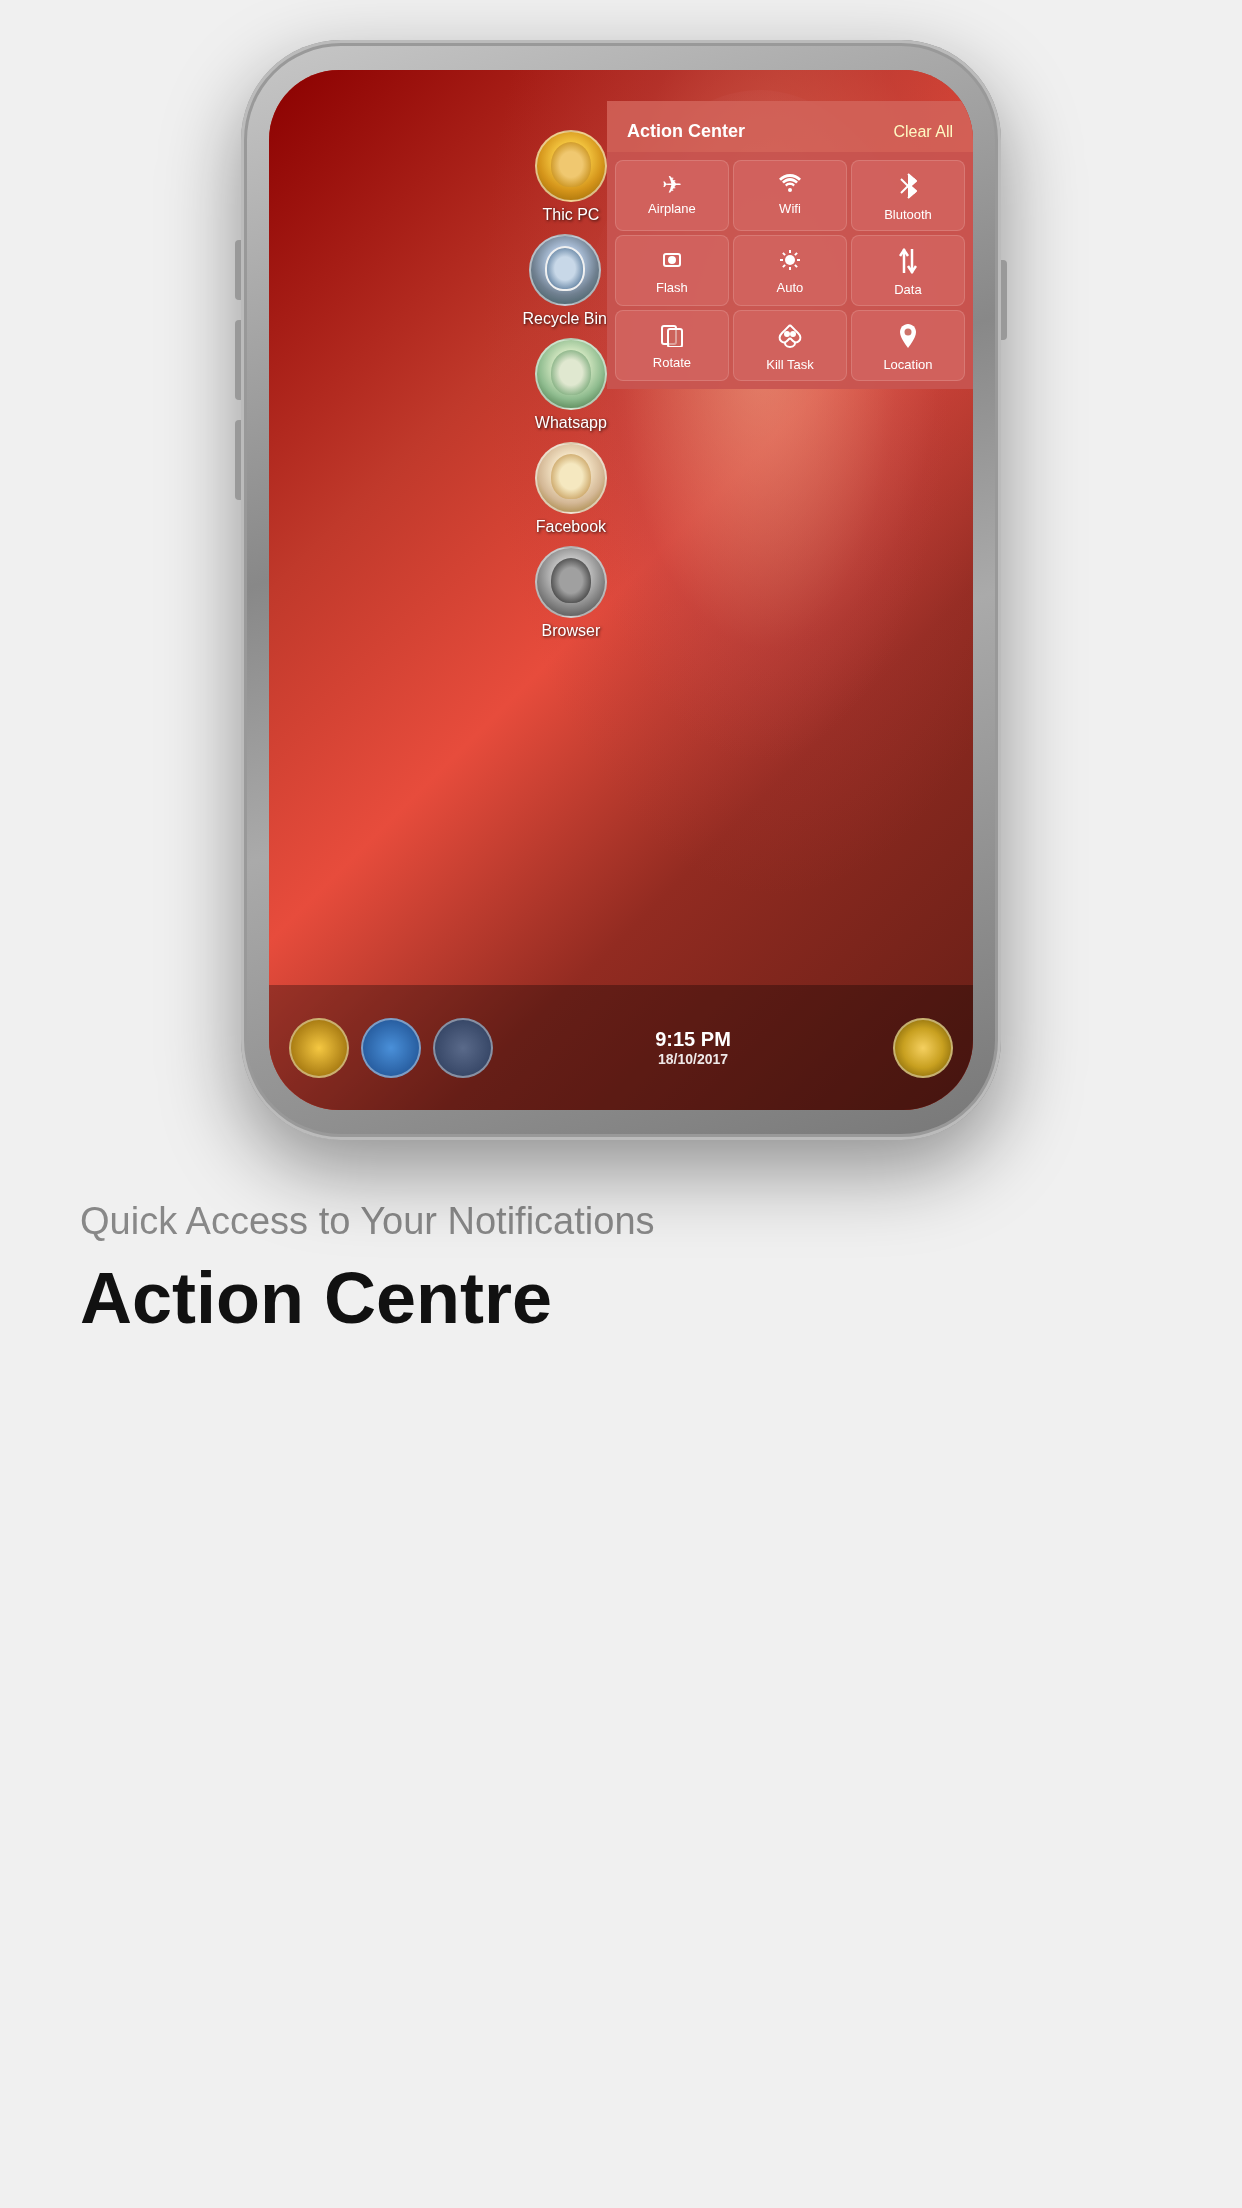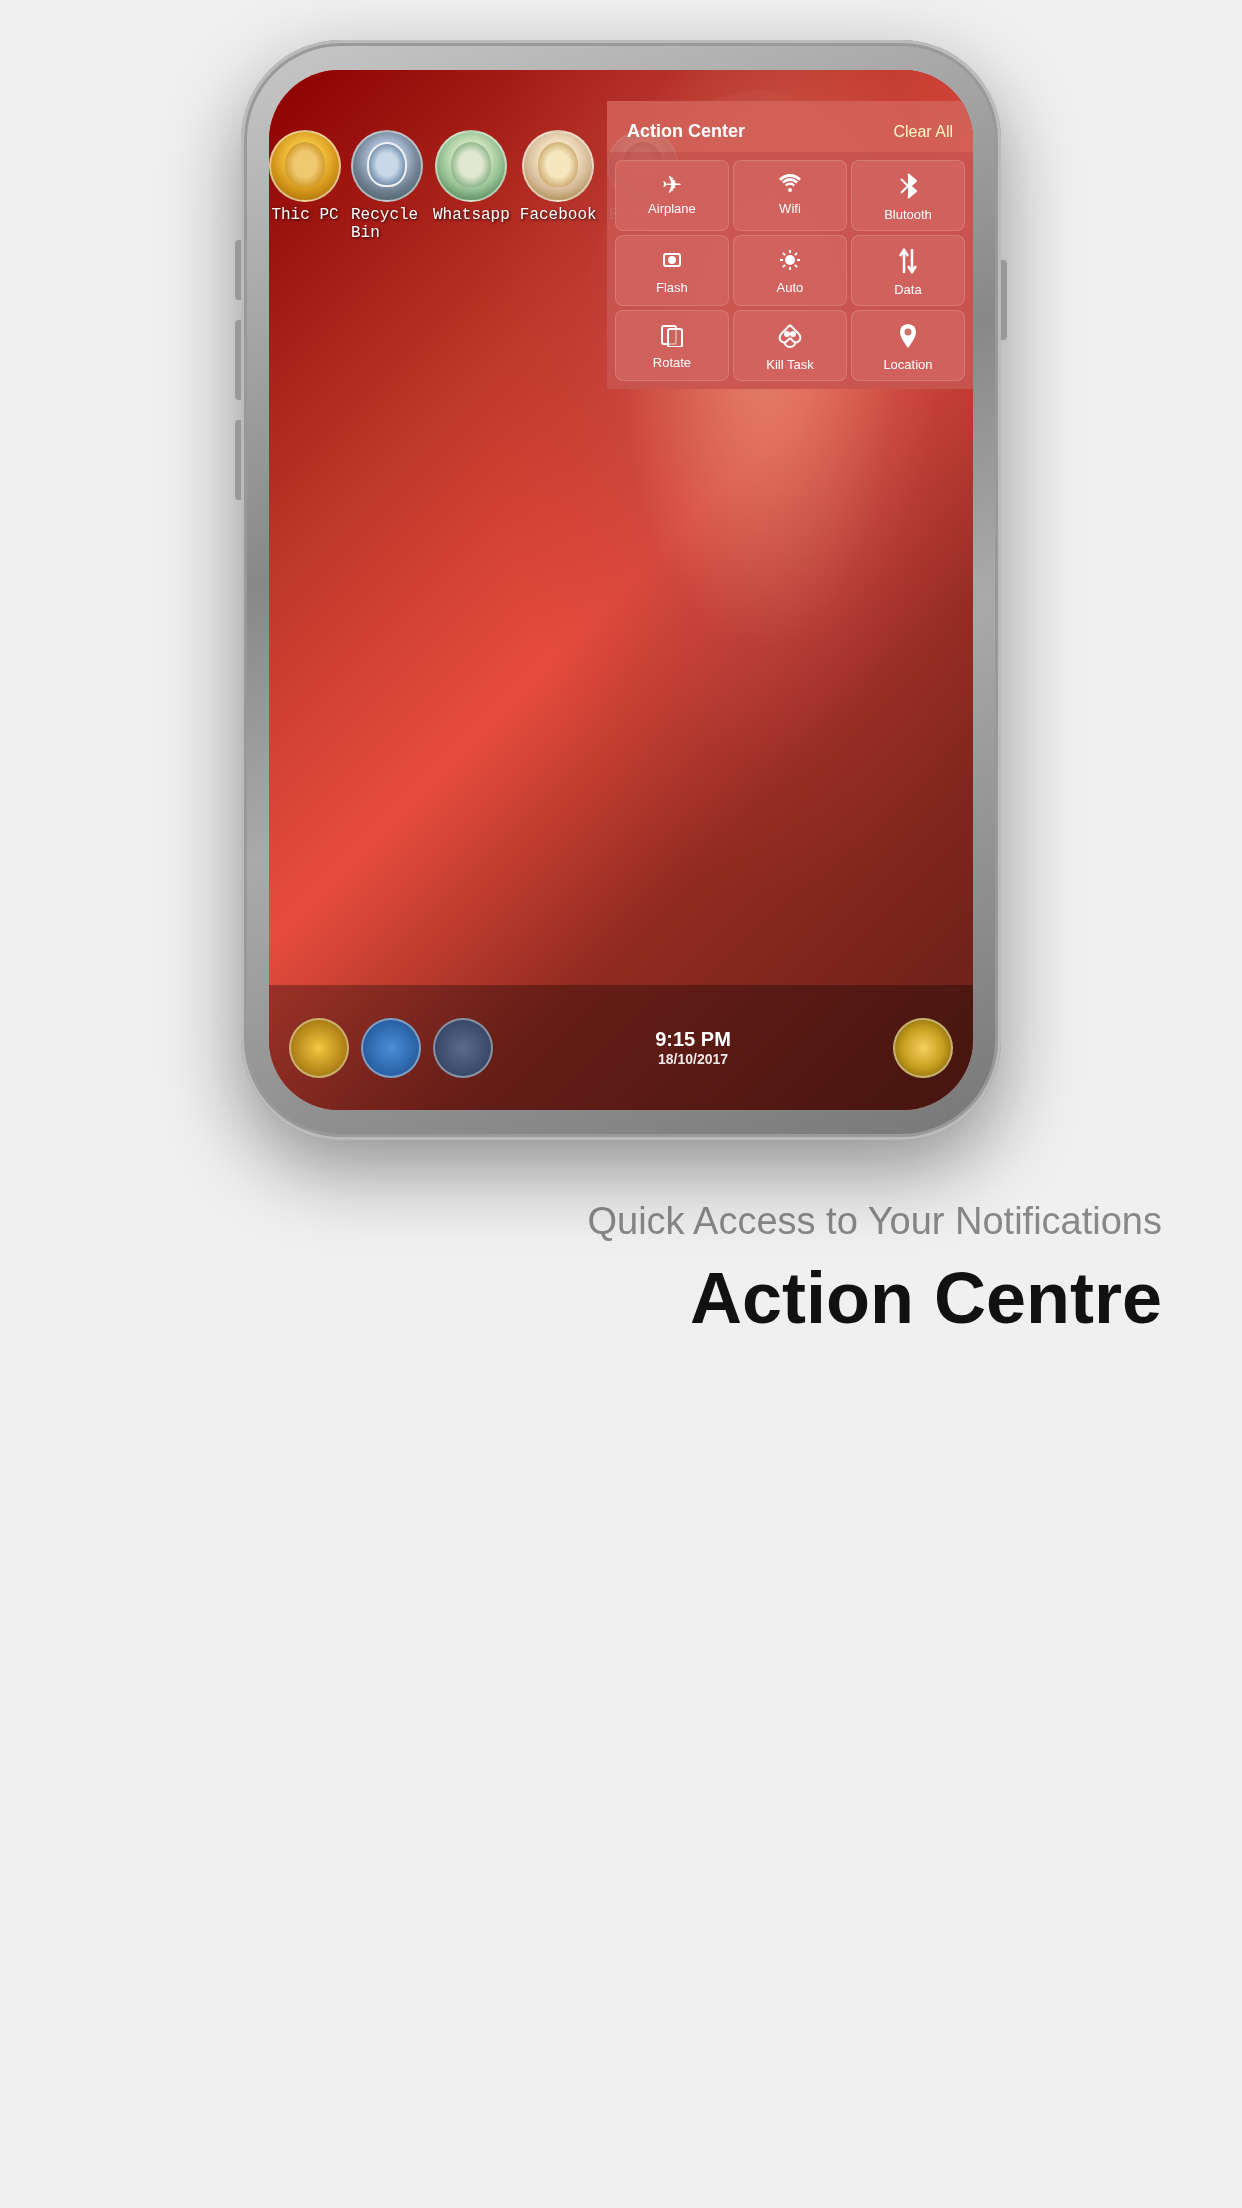--- a/index.html
+++ b/index.html
@@ -74,24 +74,24 @@
 
     
     .left-panel {
       position: absolute;
       left: 0;
       top: 0;
       width: 48%;
       height: 88%;
       z-index: 2;
       display: flex;
-      align-items: flex-start;
+      flex-direction: column;
+      align-items: flex-end;
       padding-top: 60px;
       gap: 10px;
-      font-family: Liberation Mono, monospace;
     }
 
     .app-item {
       display: flex;
       flex-direction: column;
       align-items: center;
       gap: 4px;
     }
 
     .app-icon-circle {
@@ -255,21 +255,21 @@
       height: 60px;
       border-radius: 50%;
       border: 2px solid rgba(255,255,255,0.4);
       background: radial-gradient(circle, #f5d060, #c8a020, #6b5000);
     }
 
     
     .description-section {
       width: 100%;
       padding: 60px 80px 60px 80px;
-      text-align: right;
+      text-align: left;
     }
 
     .description-subtitle {
       color: #888;
       font-size: 38px;
       font-weight: 400;
       margin-bottom: 16px;
     }
 
     .description-title {

